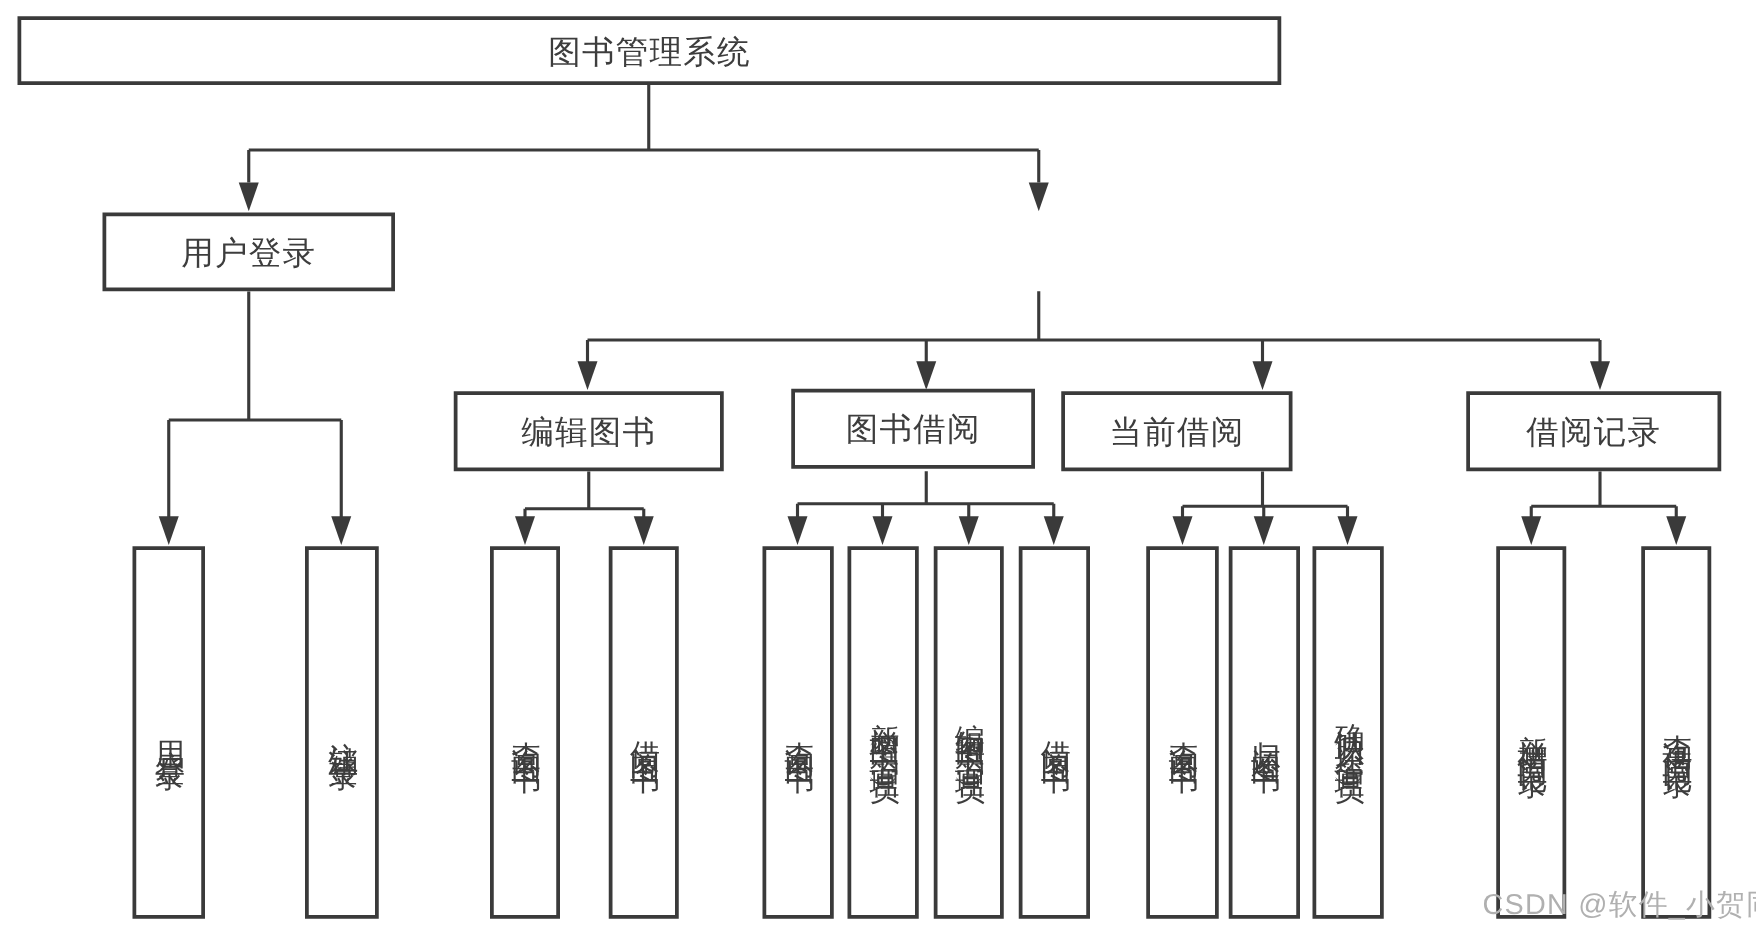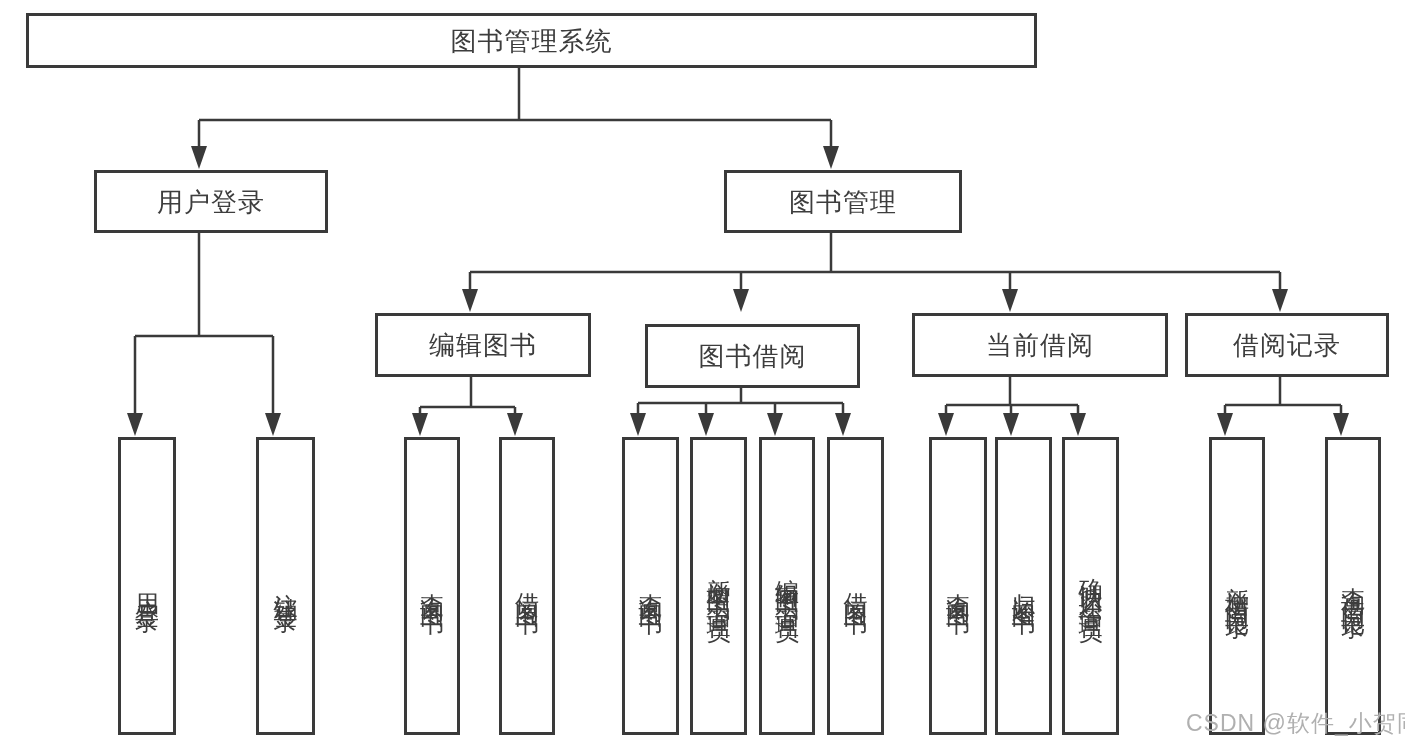--- a/index.html
+++ b/index.html
@@ -24,21 +24,20 @@
   .node{
     position:absolute;
     box-sizing:border-box;
     background:#ffffff;
     border:3px solid var(--border);
     color:var(--text);
     display:flex;
     align-items:center;
     justify-content:center;
     text-align:center;
-    margin-left:12px;
   }
   .h{ font-size:26px; line-height:1; letter-spacing:1px; }
   .v{
     font-size:24px;
     writing-mode:vertical-rl;
     letter-spacing:6px;
     line-height:1;
   }
   .watermark{
     position:absolute;
@@ -84,25 +83,24 @@
       <polygon points="1003,413 1019,413 1011,436"></polygon>
       <polygon points="1070,413 1086,413 1078,436"></polygon>
       <polygon points="1217,413 1233,413 1225,436"></polygon>
       <polygon points="1333,413 1349,413 1341,436"></polygon>
     </g>
   </svg>
 
   <div class="node h" style="left:14px;top:13px;width:1011px;height:55px">图书管理系统</div>
 
   <div class="node h" style="left:82px;top:170px;width:234px;height:63px">用户登录</div>
-  <div class="node h" style="left:712px;top:170px;width:238px;height:63px">图书管理</div>
 
   <div class="node h" style="left:363px;top:313px;width:216px;height:64px">编辑图书</div>
-  <div class="node h" style="left:633px;top:324px;width:215px;height:64px">图书借阅</div>
-  <div class="node h" style="left:900px;top:313px;width:256px;height:64px">当前借阅</div>
+  <div class="node h" style="left:633px;top:311px;width:195px;height:64px">图书借阅</div>
+  <div class="node h" style="left:849px;top:313px;width:185px;height:64px">当前借阅</div>
   <div class="node h" style="left:1173px;top:313px;width:204px;height:64px">借阅记录</div>
 
   <div class="node v" style="left:106px;top:437px;width:58px;height:298px">用户登录</div>
   <div class="node v" style="left:244px;top:437px;width:59px;height:298px">注销登录</div>
 
   <div class="node v" style="left:392px;top:437px;width:56px;height:298px">查询图书</div>
   <div class="node v" style="left:487px;top:437px;width:56px;height:298px">借阅图书</div>
 
   <div class="node v" style="left:610px;top:437px;width:57px;height:298px">查询图书</div>
   <div class="node v" style="left:678px;top:437px;width:57px;height:298px">新增图书（管理员）</div>

